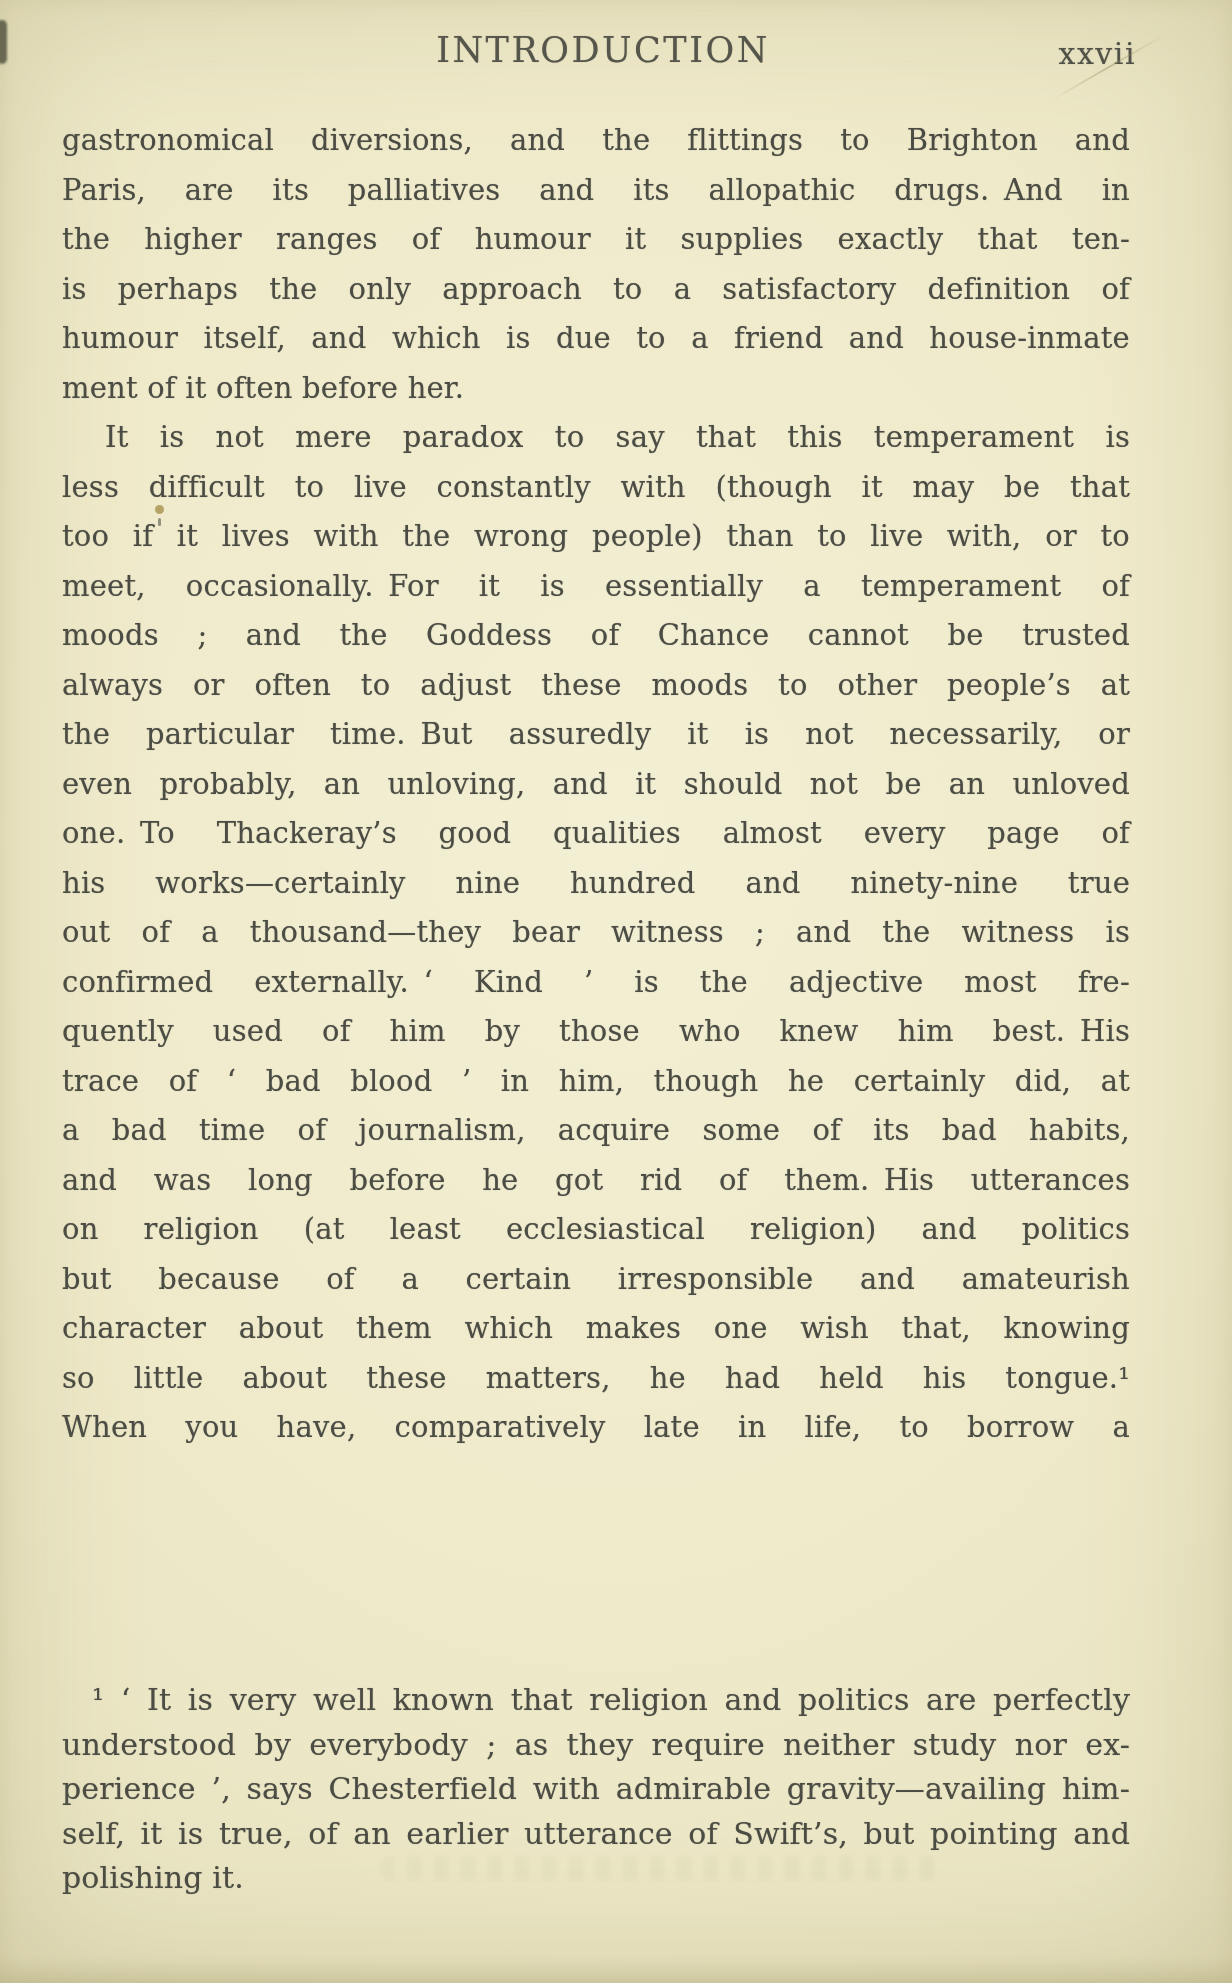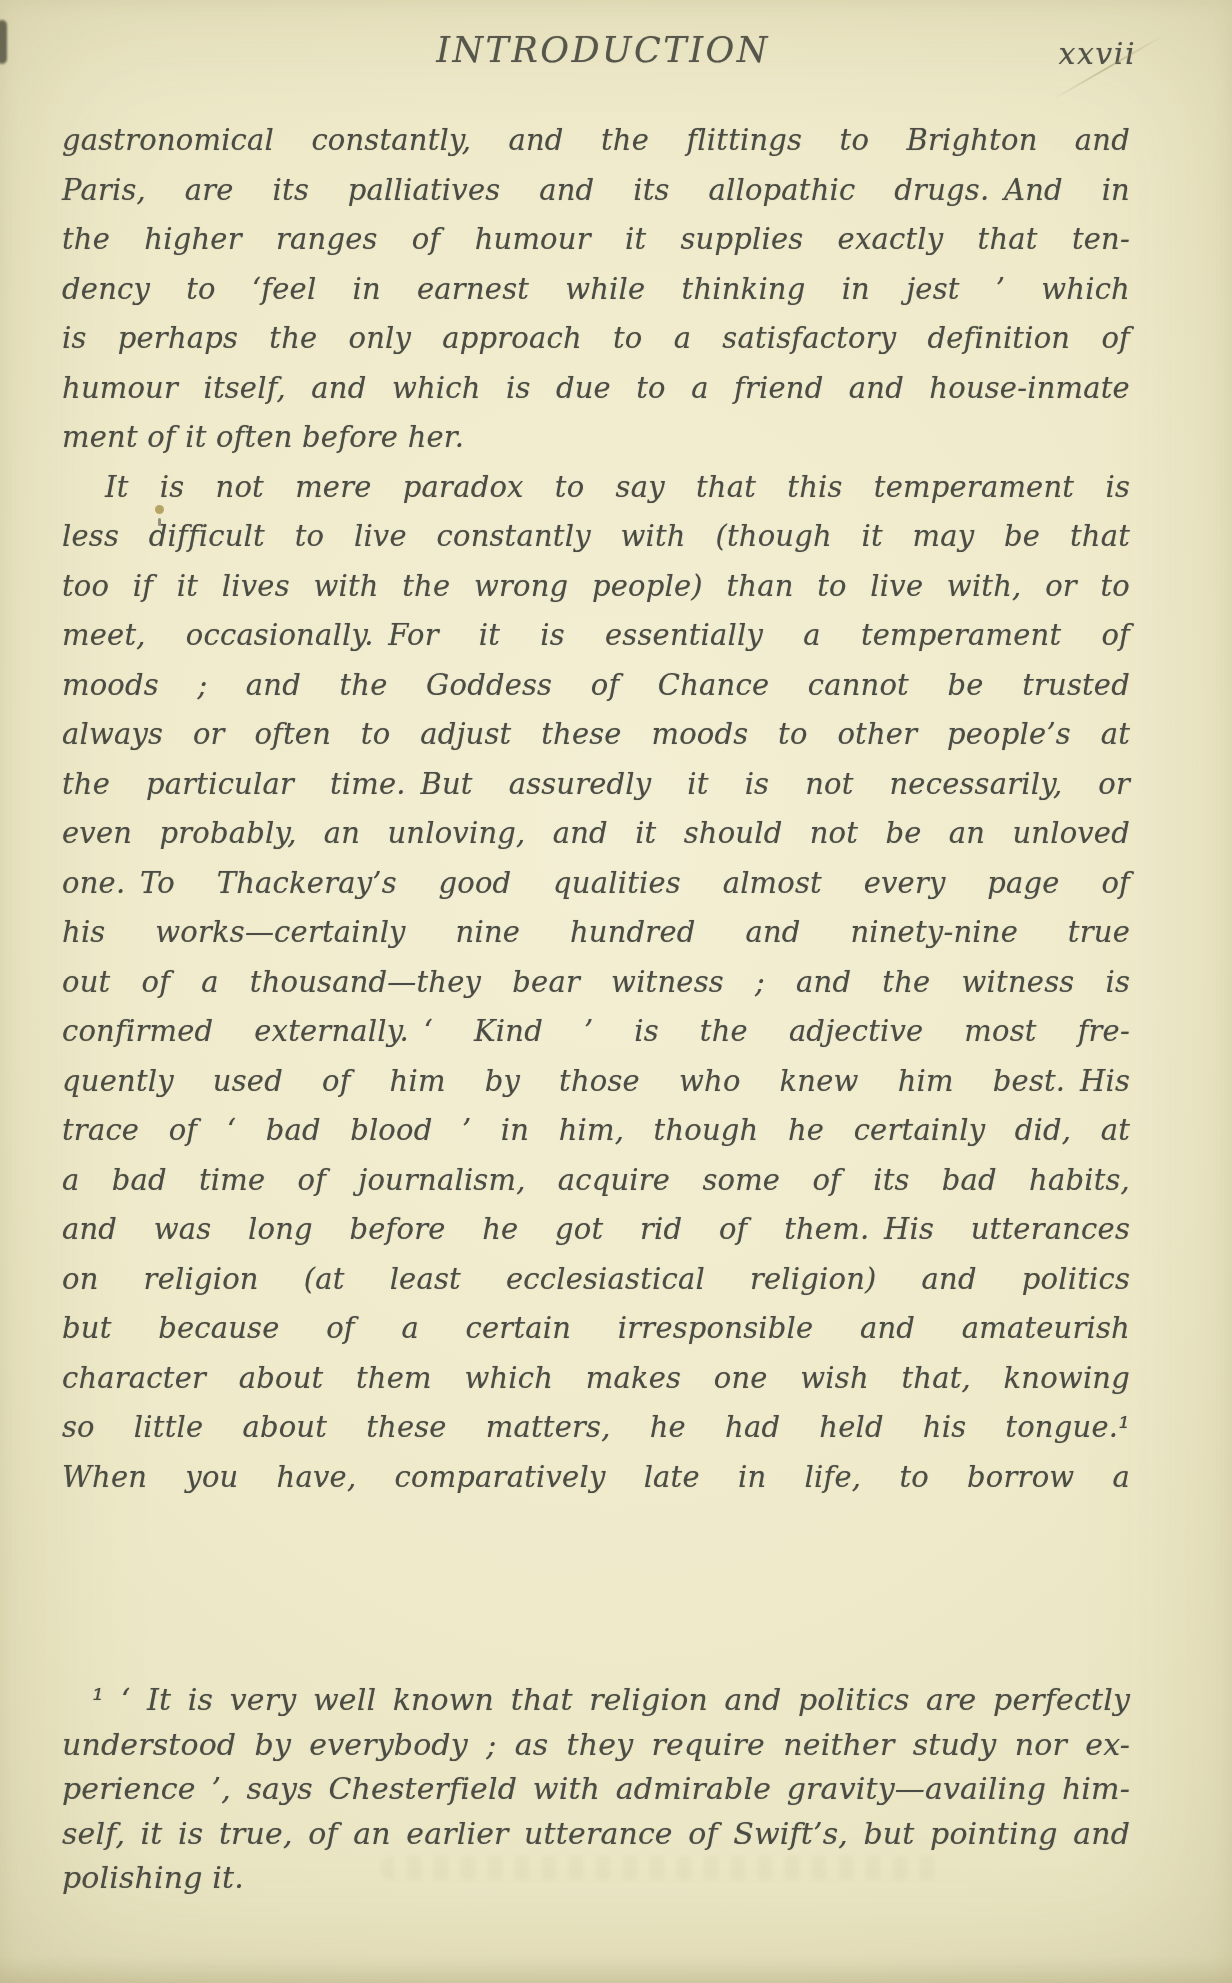--- a/index.html
+++ b/index.html
@@ -8,21 +8,20 @@
     background:#6b6b6b;
     font-family:"DejaVu Serif","Liberation Serif",serif;
   }
   .page{
     position:relative;
     width:1232px;height:1983px;
     overflow:hidden;
     background:
       radial-gradient(ellipse 90% 70% at 50% 42%, #f3efd4 0%, #efeaca 55%, #e9e4c2 85%, #e3debb 100%);
     color:#4b4c44;
-    font-style:italic;
   }
   
   .page *{ text-shadow:0 0 1px rgba(84,85,76,.45); }
 
   .page-title{
     position:absolute;top:30px;left:0;width:100%;
     text-align:center;
     transform:translateX(-13px);
     font-size:35px;
     letter-spacing:2.5px;
@@ -94,24 +93,23 @@
 </head>
 <body>
 
 <div class="page">
 
   <div class="page-title">INTRODUCTION</div>
 
   <div class="page-number">xxvii</div>
 
   <div class="body-text">
-      <div class="line">gastronomical constantly, and the flittings to Brighton and</div>
+      <div class="line">gastronomical diversions, and the flittings to Brighton and</div>
       <div class="line">Paris, are its palliatives and its allopathic drugs. And in</div>
       <div class="line">the higher ranges of humour it supplies exactly that ten-</div>
-      <div class="line">dency to ‘feel in earnest while thinking in jest ’ which</div>
       <div class="line">is perhaps the only approach to a satisfactory definition of</div>
       <div class="line">humour itself, and which is due to a friend and house-inmate</div>
       <div class="line end">ment of it often before her.</div>
       <div class="line indent">It is not mere paradox to say that this temperament is</div>
       <div class="line">less difficult to live constantly with (though it may be that</div>
       <div class="line">too if it lives with the wrong people) than to live with, or to</div>
       <div class="line">meet, occasionally. For it is essentially a temperament of</div>
       <div class="line">moods ; and the Goddess of Chance cannot be trusted</div>
       <div class="line">always or often to adjust these moods to other people’s at</div>
       <div class="line">the particular time. But assuredly it is not necessarily, or</div>

